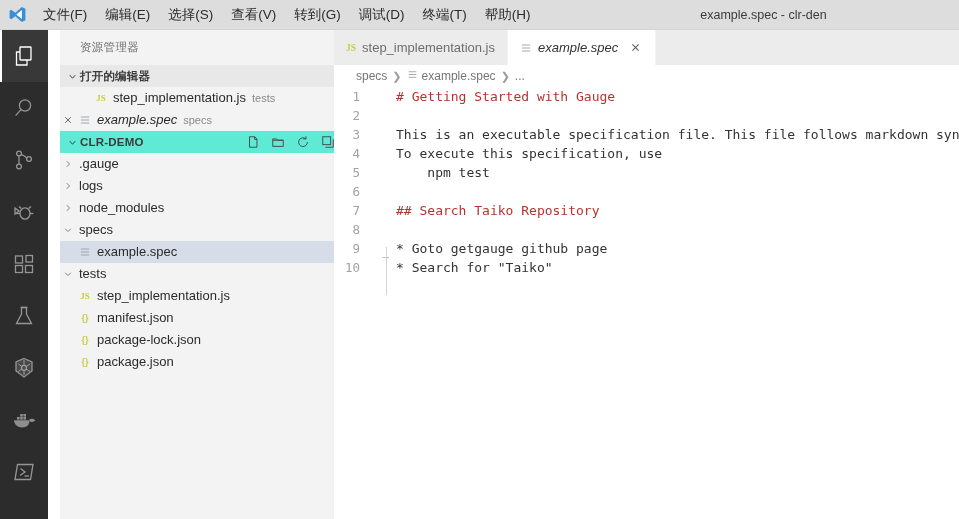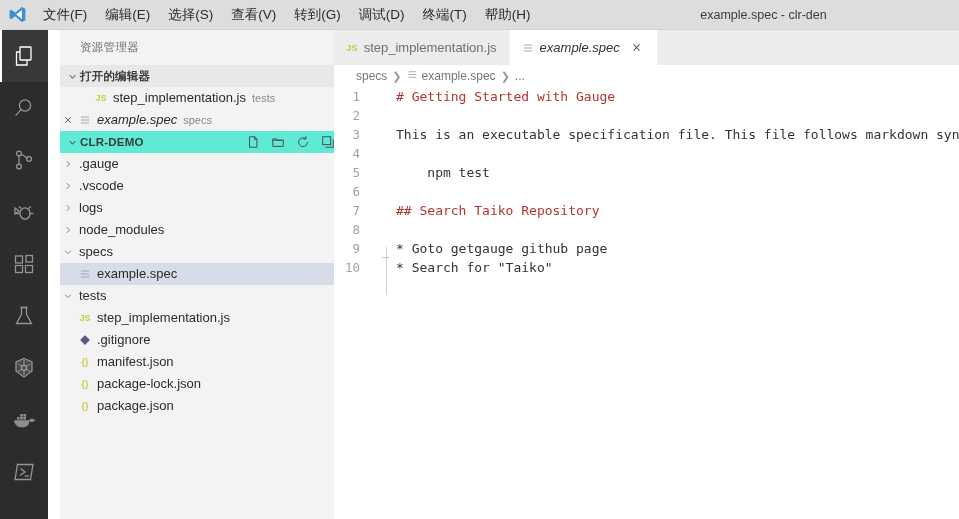--- a/index.html
+++ b/index.html
@@ -75,21 +75,21 @@
     height:22px; line-height:22px; display:flex; align-items:center;
     color:#2b2b2b; cursor:pointer; white-space:nowrap; font-size:13px;
     padding-right:6px;
   }
   .row.selected { background:#d6dde9; }
   .row .twisty { width:16px; height:22px; display:flex; align-items:center; justify-content:center; flex:0 0 16px; }
   .row .fico { width:18px; height:22px; display:flex; align-items:center; justify-content:center; flex:0 0 18px; font-size:9px; font-weight:bold; }
   .row .label { padding-left:3px; }
   .row .descr { font-size:11px; color:#8a8a8a; padding-left:6px; }
   .row.italic .label { font-style:italic; }
-  .js-ico { color:#cbcb41; font-size:9.5px; font-weight:bold; font-family:Liberation Sans, sans-serif; }
+  .js-ico { color:#cbcb41; font-size:9.5px; font-weight:bold; font-family:Liberation Serif, serif; }
   .json-ico { color:#cbcb41; font-size:12px; font-weight:bold; }
 
   
   .editor-area {
     position:absolute; top:30px; left:334px; width:625px; height:489px;
     background:#ffffff;
   }
   .tabbar { height:35px; background:#ececec; display:flex; align-items:stretch; }
   .tab {
     display:flex; align-items:center; padding:0 12px; height:35px;
@@ -331,28 +331,20 @@
 
     <div class="row">
       <span class="twisty">
         <svg width="10" height="10" viewBox="0 0 16 16" fill="none" stroke="#707070" stroke-width="1.4">
             <path d="M6 3.5 L10.5 8 L6 12.5"></path>
           </svg>
       </span>
       <span class="label">.gauge</span>
     </div>
 
-    <div class="row">
-      <span class="twisty">
-        <svg width="10" height="10" viewBox="0 0 16 16" fill="none" stroke="#707070" stroke-width="1.4">
-            <path d="M6 3.5 L10.5 8 L6 12.5"></path>
-          </svg>
-      </span>
-      <span class="label">.vscode</span>
-    </div>
 
 
     <div class="row">
       <span class="twisty">
         <svg width="10" height="10" viewBox="0 0 16 16" fill="none" stroke="#707070" stroke-width="1.4">
             <path d="M6 3.5 L10.5 8 L6 12.5"></path>
           </svg>
       </span>
       <span class="label">logs</span>
     </div>
@@ -393,29 +385,20 @@
       </span>
       <span class="label">tests</span>
     </div>
 
     <div class="row">
       <span class="twisty"></span>
       <span class="fico js-ico">JS</span>
       <span class="label">step_implementation.js</span>
     </div>
 
-    <div class="row">
-      <span class="twisty"></span>
-      <span class="fico">
-        <svg width="12" height="12" viewBox="0 0 16 16" fill="#5a5a8a">
-            <path d="M8 1.5 L14.5 8 L8 14.5 L1.5 8 Z"></path>
-          </svg>
-      </span>
-      <span class="label">.gitignore</span>
-    </div>
 
     <div class="row">
       <span class="twisty"></span>
       <span class="fico json-ico">{}</span>
       <span class="label">manifest.json</span>
     </div>
 
     <div class="row">
       <span class="twisty"></span>
       <span class="fico json-ico">{}</span>
@@ -483,20 +466,21 @@
     <div class="codeline">
       <span class="ln">2</span>
       <span class="ltext"></span>
     </div>
     <div class="codeline">
       <span class="ln">3</span>
       <span class="ltext">This is an executable specification file. This file follows markdown synt</span>
     </div>
     <div class="codeline">
       <span class="ln">4</span>
+      <span class="ltext">To execute this specification, use</span>
     </div>
     <div class="codeline">
       <span class="ln">5</span>
       <span class="ltext">    npm test</span>
     </div>
     <div class="codeline">
       <span class="ln">6</span>
       <span class="ltext"></span>
     </div>
     <div class="codeline">

